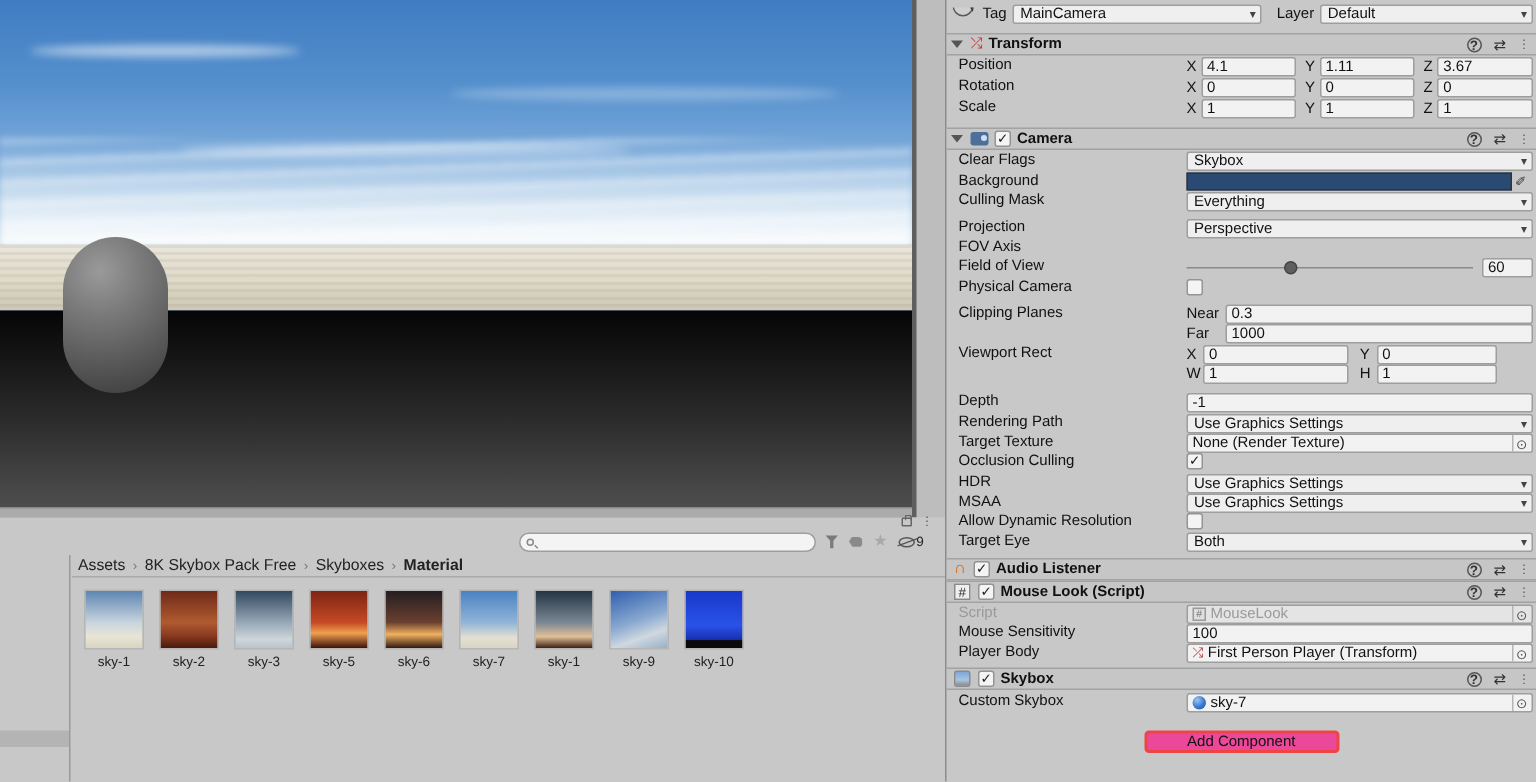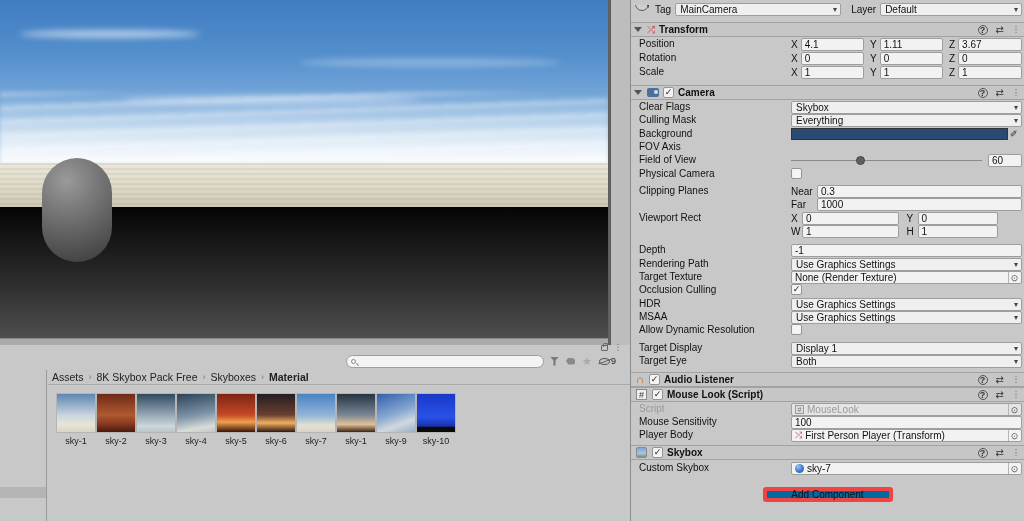--- a/index.html
+++ b/index.html
@@ -48,21 +48,21 @@
   .star { color:#a9a9a9; font-size:11px; line-height:11px; }
   .eye { width:11px; height:7px; border:1px solid #555; border-radius:50%; position:relative; }
   .eye::after { content:""; position:absolute; left:-2px; top:2px; width:14px; height:1px; background:#555; transform:rotate(-20deg); }
   .eye-count { font-size:9px; color:#222; margin-left:1px; }
   #breadcrumb-bar { position:absolute; left:48px; top:25px; width:582px; height:15px; border-bottom:1px solid #aaa;
     display:flex; align-items:center; padding-left:4px; font-size:10.5px; color:#222; }
   #breadcrumb-bar .sep { margin:0 5px; color:#777; font-size:9px; }
   #breadcrumb-bar .last { font-weight:bold; }
   #tree-col { position:absolute; left:0; top:25px; width:47px; height:151px; border-right:1px solid #9a9a9a; background:#c8c8c8; }
   #tree-band { position:absolute; left:0; top:117px; width:46px; height:11px; background:#b4b4b4; }
-  #thumbs { position:absolute; left:48px; top:40px; width:580px; height:70px; display:flex; padding:8px 0 0 8px; }
+  #thumbs { position:absolute; left:48px; top:40px; width:580px; height:70px; display:flex; padding:8px 0 0 8px; gap:10px; }
   .thumb { width:40px; display:flex; flex-direction:column; align-items:center; }
   .tile { width:40px; height:40px; border:1px solid #b5b5b5; }
   .tlabel { font-size:9px; color:#222; margin-top:3px; }
 
   
   #inspector { left:630px; top:0; width:394px; height:521px; background:#c8c8c8; border-left:1px solid #8b8b8b; overflow:hidden; }
   #tagbar { height:18px; display:flex; align-items:center; padding:0 2px 0 4px; position:relative; }
   #go-icon { width:14px; height:9px; overflow:hidden; position:relative; margin-right:6px; }
   #go-icon::before { content:""; position:absolute; left:0; top:-8px; width:12px; height:12px; border:1.5px solid #5a5a5a; border-radius:50%; background:#cfcfcf; }
   #go-icon::after { content:"▾"; position:absolute; right:-1px; top:-3px; font-size:7px; color:#444; }
@@ -106,21 +106,21 @@
   .fov-box { width:34px; flex:none; }
   .sub { font-size:10px; color:#111; width:26px; flex:none; }
   .half { display:flex; align-items:center; width:50%; flex:none; }
   .half .axis { width:8px; }
   .scripticon-sm { width:9px; height:9px; border:1px solid #9a9a9a; background:#dedede; font-size:7px; line-height:8px;
     text-align:center; color:#777; margin-right:3px; flex:none; }
   .gizmo-sm { font-size:9px; color:#b33; margin-right:3px; flex:none; }
   .sphere-sm { width:9px; height:9px; border-radius:50%; flex:none; margin-right:3px;
     background:radial-gradient(circle at 35% 30%, #9cc6f0 0%, #3a78d0 55%, #1b4da8 100%); }
   #addcomp-wrap { display:flex; justify-content:center; }
-  #addcomp { width:130px; height:15px; background:#0369a1; border:4px solid #ef4444; border-radius:3px;
+  #addcomp { width:130px; height:15px; background:#ec4899; border:2px solid #ef4444; border-radius:3px;
     font-size:10px; color:#111; display:flex; align-items:center; justify-content:center; }
   
   .icon-transform { font-size:10px; color:#c33; margin-left:2px; flex:none; }
   .icon-camera { width:12px; height:9px; background:#4d6f9c; border-radius:2px; position:relative; margin:0 0 0 2px; flex:none; }
   .icon-camera::after { content:""; position:absolute; right:1px; top:2px; width:4px; height:4px; border-radius:50%; background:#cfe0f0; }
   .icon-phones { color:#e06000; font-weight:bold; font-size:11px; margin-left:2px; flex:none; line-height:11px; }
   .icon-script { width:11px; height:11px; background:#efefef; border:1px solid #8a8a8a; font-size:9px; line-height:10px;
     text-align:center; color:#333; margin-left:2px; flex:none; }
   .icon-skybox { width:11px; height:11px; border:1px solid #8a8a8a; border-radius:2px; margin-left:2px; flex:none;
     background:linear-gradient(180deg,#7fa8d8 0%,#a9c4e0 60%,#8a8a8a 100%); }
@@ -183,24 +183,20 @@
       </div>
       <div class="thumb">
         <div class="tile" style="background: linear-gradient(rgb(110, 42, 24) 0%, rgb(176, 90, 48) 55%, rgb(138, 58, 32) 78%, rgb(74, 26, 14) 100%);"></div>
         <div class="tlabel">sky-2</div>
       </div>
       <div class="thumb">
         <div class="tile" style="background: linear-gradient(rgb(49, 73, 95) 0%, rgb(159, 176, 189) 60%, rgb(205, 214, 218) 85%, rgb(184, 196, 204) 100%);"></div>
         <div class="tlabel">sky-3</div>
       </div>
       <div class="thumb">
-        <div class="tile" style="background: linear-gradient(170deg, rgb(44, 66, 88) 0%, rgb(126, 149, 168) 55%, rgb(216, 220, 216) 85%, rgb(192, 200, 200) 100%);"></div>
-        <div class="tlabel">sky-4</div>
-      </div>
-      <div class="thumb">
         <div class="tile" style="background: linear-gradient(rgb(126, 36, 20) 0%, rgb(196, 74, 36) 55%, rgb(240, 160, 80) 74%, rgb(60, 18, 10) 100%);"></div>
         <div class="tlabel">sky-5</div>
       </div>
       <div class="thumb">
         <div class="tile" style="background: linear-gradient(rgb(36, 30, 34) 0%, rgb(106, 64, 48) 55%, rgb(240, 176, 96) 76%, rgb(48, 26, 18) 100%);"></div>
         <div class="tlabel">sky-6</div>
       </div>
       <div class="thumb">
         <div class="tile" style="background: linear-gradient(rgb(74, 130, 194) 0%, rgb(144, 180, 216) 55%, rgb(228, 224, 210) 82%, rgb(216, 212, 198) 100%);"></div>
         <div class="tlabel">sky-7</div>
@@ -308,33 +304,41 @@
     </span>
   </div>
   <div class="row gap1">
       <span class="lbl">Clear Flags</span>
     <div class="val">
         <div class="dropdown grow">
           <span>Skybox</span>
         </div>
       </div>
     </div>
-  <div class="row">
-      <span class="lbl">Culling Mask</span>
-    <div class="val">
-        <div class="dropdown grow">
-          <span>Everything</span>
-        </div>
-      </div>
-    </div>
   <div class="row gap1">
       <span class="lbl">Background</span>
     <div class="val">
         <span class="colorswatch" style="background: rgb(43, 74, 115);"></span>
       <span class="dropper">✐</span>
+      </div>
+    </div>
+  <div class="row">
+      <span class="lbl">Culling Mask</span>
+    <div class="val">
+        <div class="dropdown grow">
+          <span>Everything</span>
+        </div>
+      </div>
+    </div>
+  <div class="row gap5">
+      <span class="lbl">Projection</span>
+    <div class="val">
+        <div class="dropdown grow">
+          <span>Perspective</span>
+        </div>
       </div>
     </div>
   <div class="row">
       <span class="lbl">FOV Axis</span>
     </div>
   <div class="row">
       <span class="lbl">Field of View</span>
     <div class="val">
       <span class="slider-track">
           <span class="slider-knob"></span>
@@ -430,28 +434,20 @@
     <div class="val">
         <div class="dropdown grow">
           <span>Use Graphics Settings</span>
         </div>
       </div>
     </div>
   <div class="row">
       <span class="lbl">Allow Dynamic Resolution</span>
     <div class="val">
         <span class="checkbox"></span>
-      </div>
-    </div>
-  <div class="row gap5">
-      <span class="lbl">Target Display</span>
-    <div class="val">
-        <div class="dropdown grow">
-          <span>Display 1</span>
-        </div>
       </div>
     </div>
   <div class="row">
       <span class="lbl">Target Eye</span>
     <div class="val">
         <div class="dropdown grow">
           <span>Both</span>
         </div>
       </div>
     </div>

